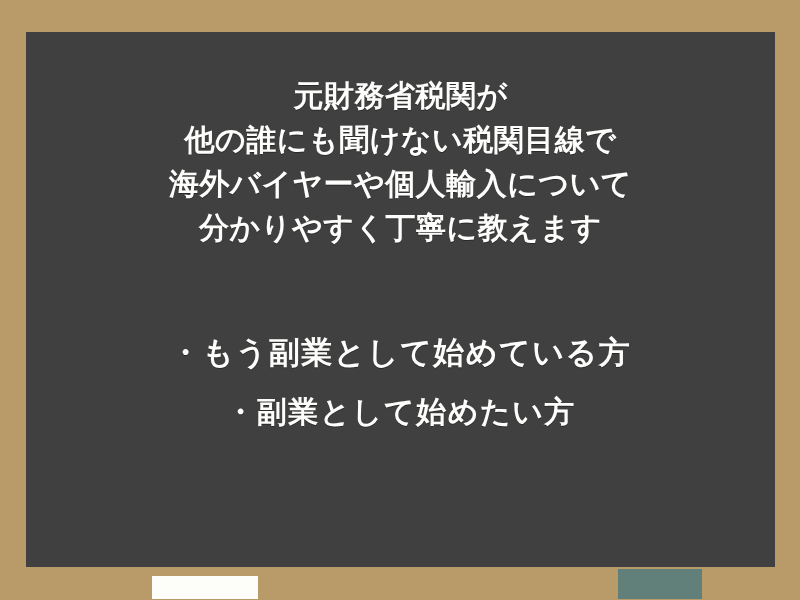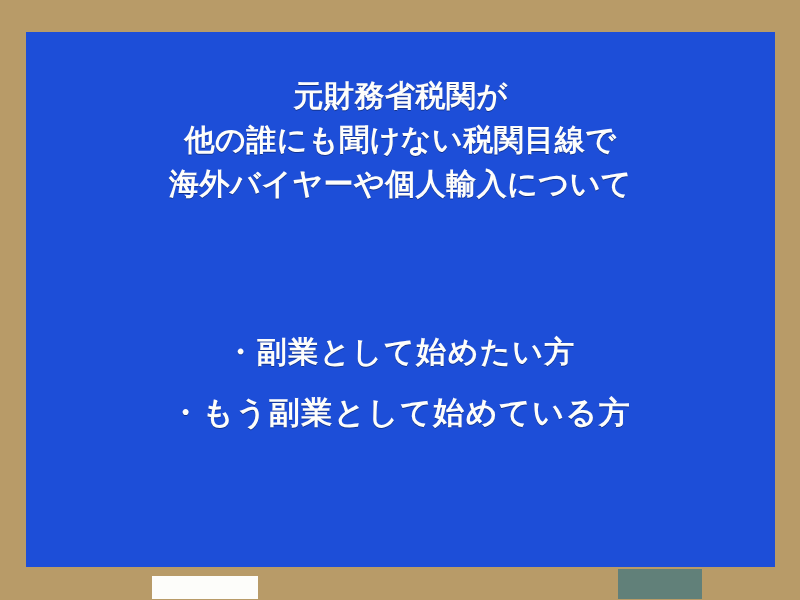--- a/index.html
+++ b/index.html
@@ -24,21 +24,21 @@
     background: #b89b68;
   }
 
   
   #board {
     position: absolute;
     left: 26px;
     top: 32px;
     width: 749px;
     height: 535px;
-    background: #1d4ed8;
+    background: #404040;
   }
 
   
   #headline {
     position: absolute;
     left: 0;
     right: 0;
     top: 42px;
     text-align: center;
   }
@@ -98,25 +98,26 @@
 <body>
 
 <div id="slide">
 
   <div id="board">
 
     <div id="headline">
       <div class="head-line">元財務省税関が</div>
       <div class="head-line">他の誰にも聞けない税関目線で</div>
       <div class="head-line">海外バイヤーや個人輸入について</div>
+      <div class="head-line">分かりやすく丁寧に教えます</div>
     </div>
 
     <div id="bullets">
+      <div class="bullet-line b2">・もう副業として始めている方</div>
       <div class="bullet-line b1">・副業として始めたい方</div>
-      <div class="bullet-line b2">・もう副業として始めている方</div>
     </div>
 
     <div id="chalk-stick"></div>
     <div id="board-eraser"></div>
 
   </div>
 
 </div>
 
 </body></html>

